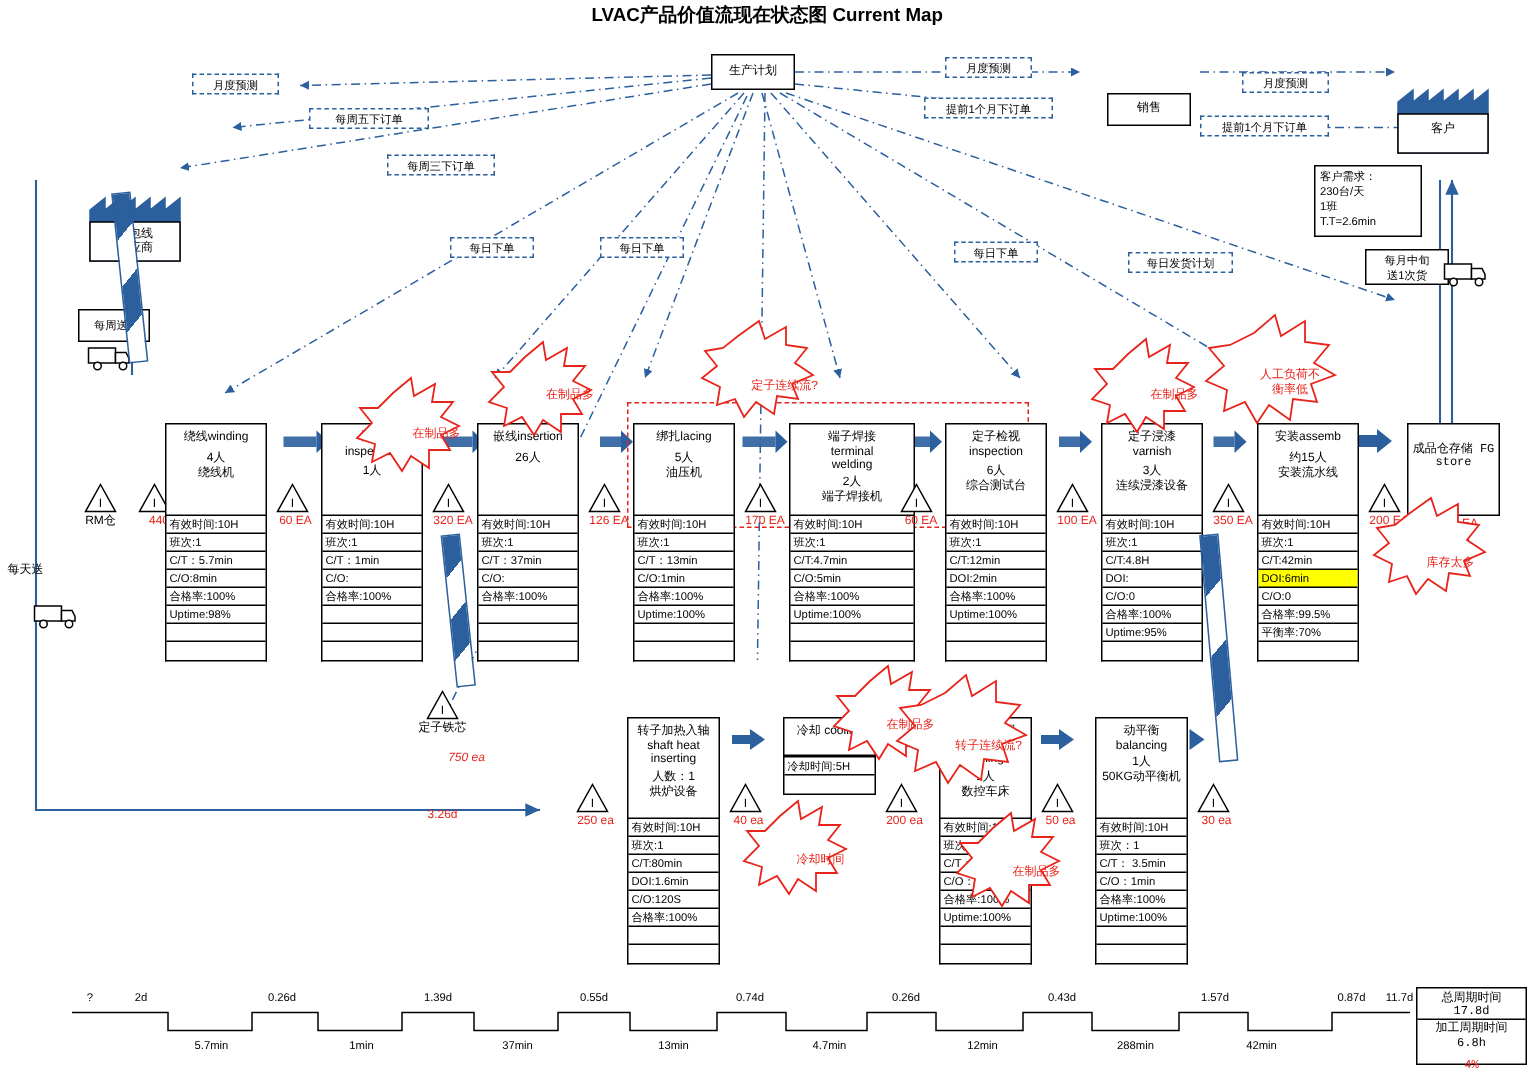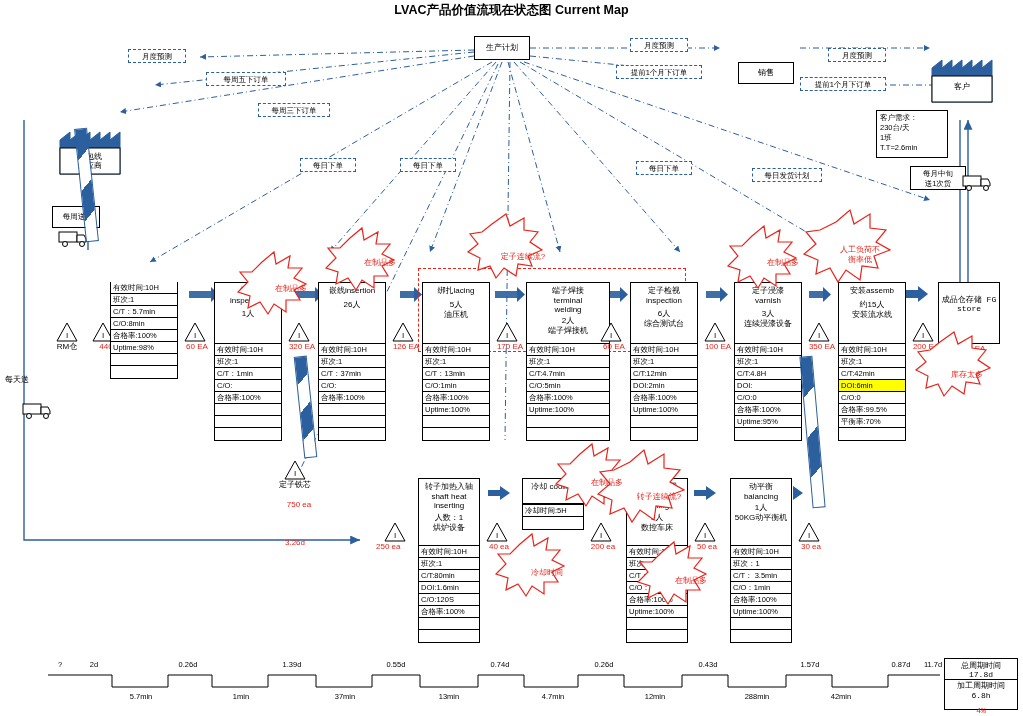--- a/index.html
+++ b/index.html
@@ -217,20 +217,25 @@
   <div class="abs lbl" style="left:46px;top:342px;width:42px;text-align:center;">RM仓</div>
   <div class="abs" style="left:92px;top:322px;width:22px;height:20px;">
     <svg width="22" height="20">
         <path d="M11,1 L21,19 L1,19 z" fill="#fff" stroke="#000"></path>
         <text x="11" y="16" font-size="8" text-anchor="middle" fill="#000">I</text>
       </svg>
   </div>
   <div class="abs redtxt" style="left:88px;top:342px;width:52px;text-align:center;">4400KG</div>
 
   <div class="abs" style="left:110px;top:282px;width:68px;">
+    <div class="proc" style="height:62px;">
+      <div class="hd">绕线winding</div>
+      <div class="mid" style="white-space:pre-line;">4人
+绕线机</div>
+    </div>
     <div class="data">
       <div>有效时间:10H</div>
         <div>班次:1</div>
         <div>C/T：5.7min</div>
         <div>C/O:8min</div>
         <div>合格率:100%</div>
         <div>Uptime:98%</div>
       <div></div>
         <div></div>
     </div>
@@ -434,30 +439,30 @@
   <div class="abs bluebar" style="left:806px;top:356px;width:11px;height:150px;border:1px solid #2b5f9e;transform:rotate(-5deg);"></div>
   <div class="abs bluebar" style="left:80px;top:128px;width:11px;height:112px;border:1px solid #2b5f9e;transform:rotate(-6deg);"></div>
 
   <div class="abs" style="left:284px;top:460px;width:22px;height:20px;">
     <svg width="22" height="20">
         <path d="M11,1 L21,19 L1,19 z" fill="#fff" stroke="#000"></path>
         <text x="11" y="16" font-size="8" text-anchor="middle" fill="#000">I</text>
       </svg>
   </div>
   <div class="abs lbl" style="left:272px;top:480px;width:46px;text-align:center;">定子铁芯</div>
-  <div class="abs redtxt" style="left:276px;top:500px;width:46px;text-align:center;">750 ea</div>
+  <div class="abs redtxt" style="left:288px;top:500px;width:46px;text-align:center;font-style:italic;">750 ea</div>
   <div class="abs redtxt" style="left:272px;top:538px;width:46px;text-align:center;">3.26d</div>
 
   <div class="abs" style="left:384px;top:522px;width:22px;height:20px;">
     <svg width="22" height="20">
         <path d="M11,1 L21,19 L1,19 z" fill="#fff" stroke="#000"></path>
         <text x="11" y="16" font-size="8" text-anchor="middle" fill="#000">I</text>
       </svg>
   </div>
-  <div class="abs redtxt" style="left:376px;top:542px;width:42px;text-align:left;">250 ea</div>
+  <div class="abs redtxt" style="left:376px;top:542px;width:42px;text-align:center;">250 ea</div>
 
   <div class="abs" style="left:418px;top:478px;width:62px;">
     <div class="proc" style="height:68px;">
       <div class="hd" style="white-space:pre-line;">转子加热入轴
 shaft heat
 inserting</div>
       <div class="mid" style="white-space:pre-line;padding-top:2px;">人数：1
 烘炉设备</div>
     </div>
     <div class="data">

